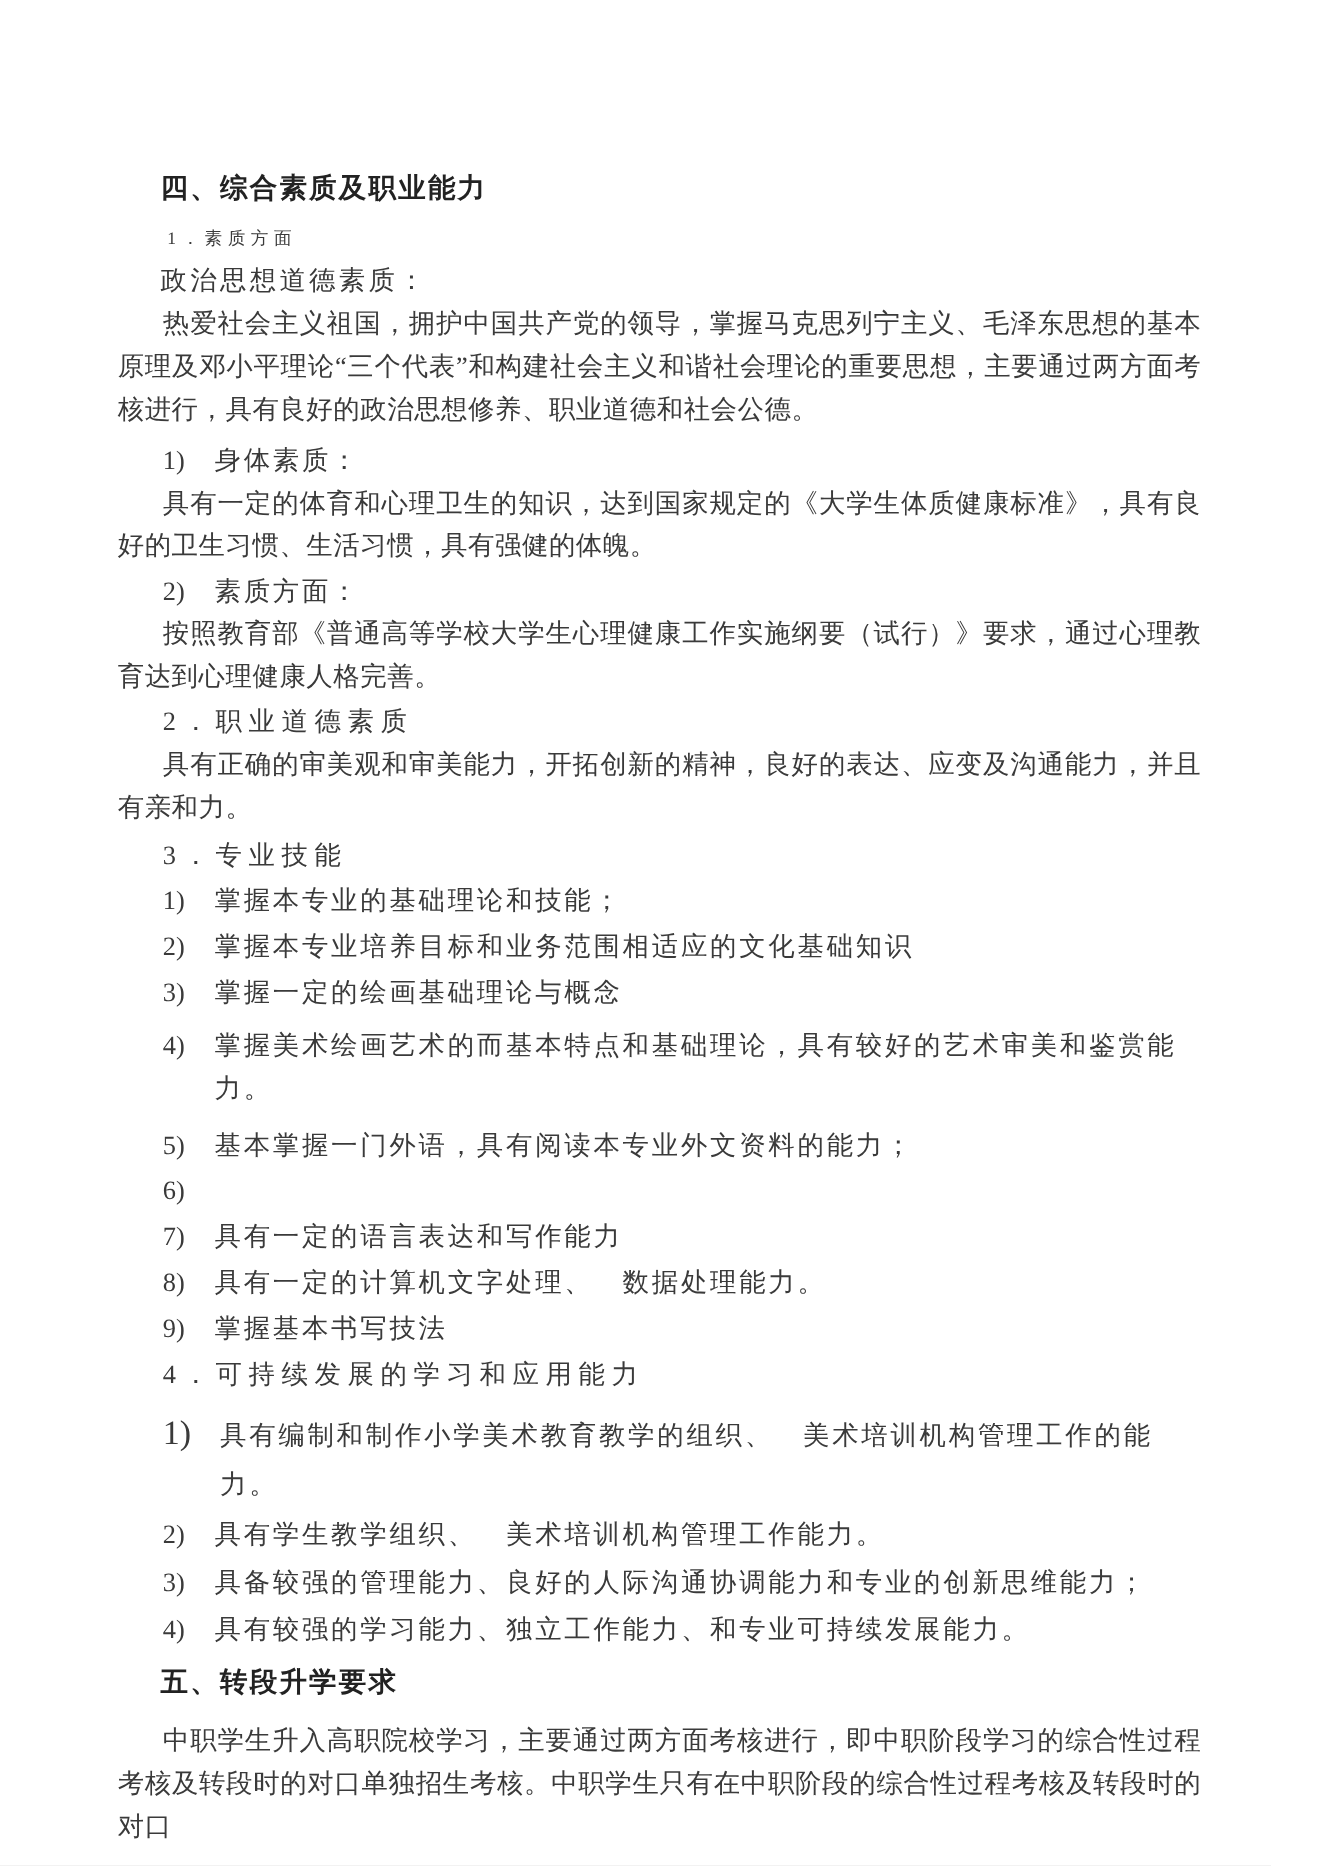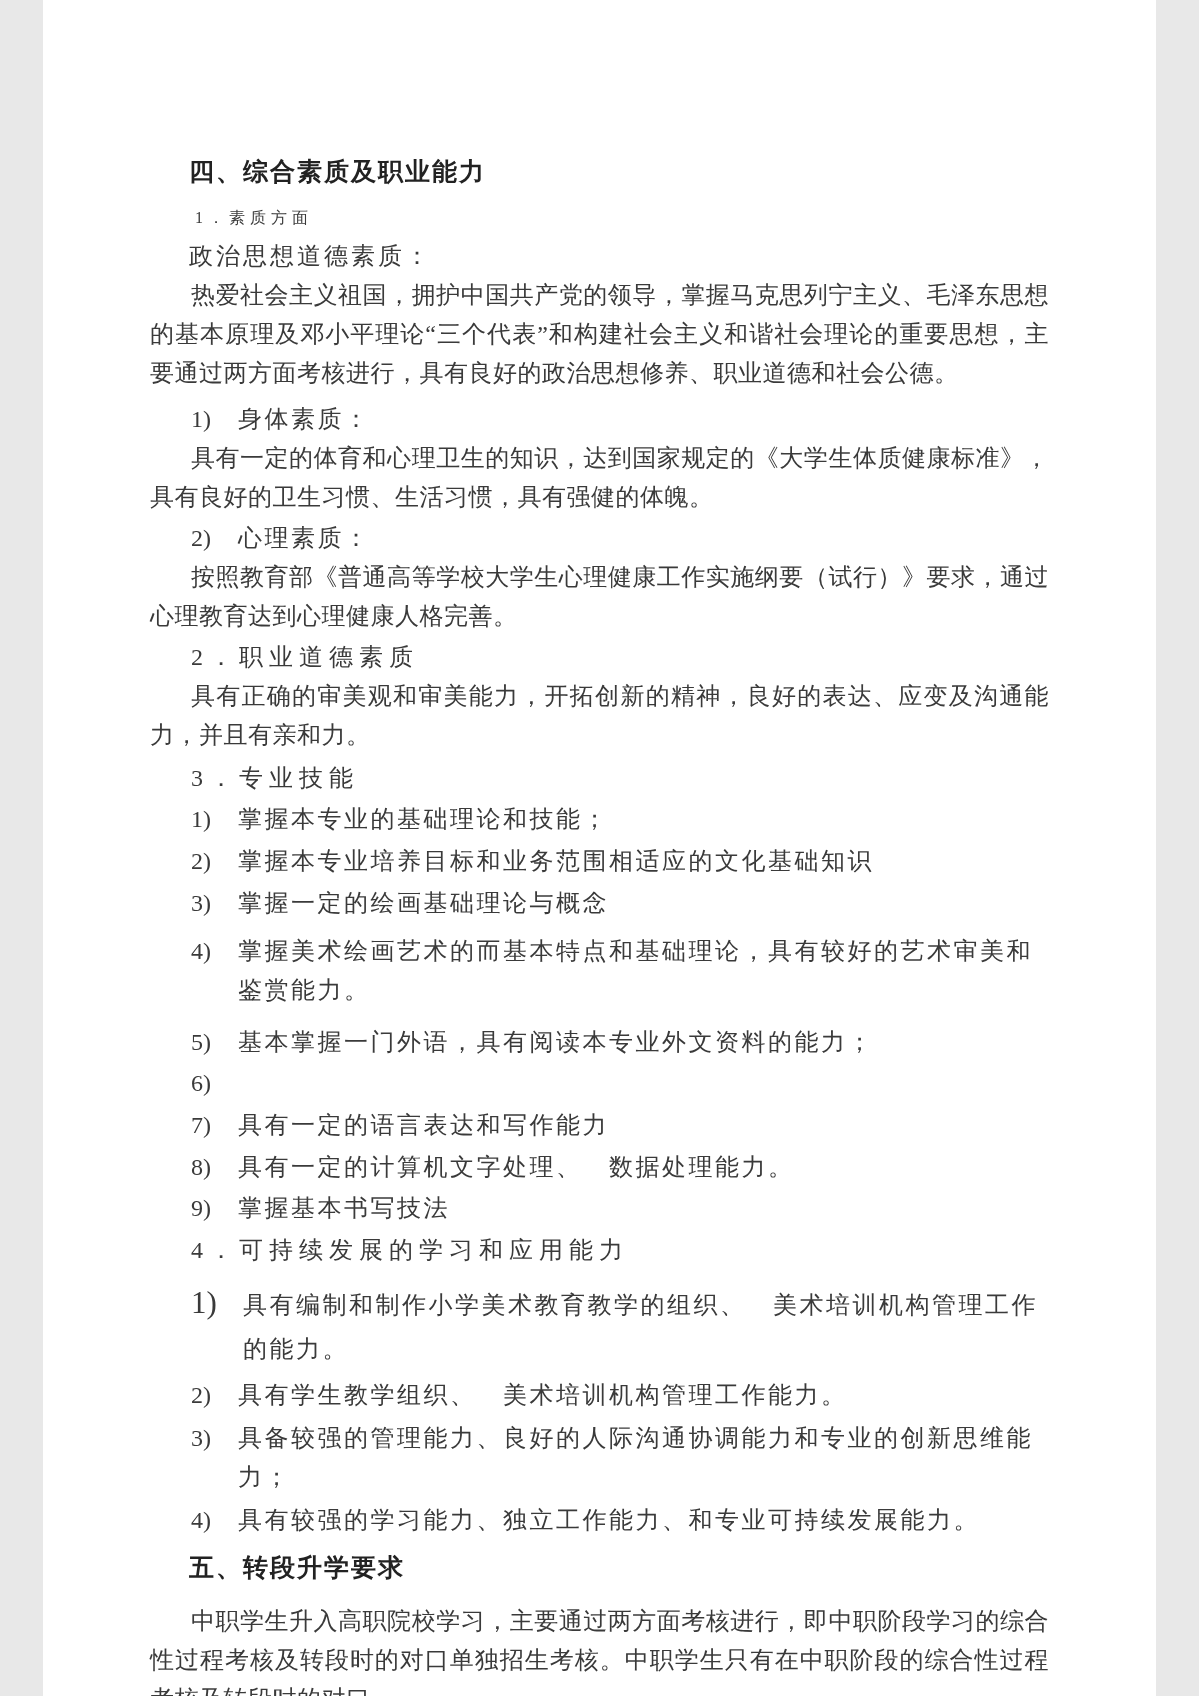--- a/index.html
+++ b/index.html
@@ -2,21 +2,21 @@
 <html lang="zh"><head>
 <meta charset="utf-8">
 <style>
   html, body {
     margin: 0;
     padding: 0;
     background: #e8e8e8;
   }
   .page {
     position: relative;
-    width: 1113px;
+    width: 1199px;
     height: 1696px;
     margin: 0 auto;
     background: #ffffff;
     box-sizing: border-box;
     padding: 154px 107px 0 107px;
     font-family: "Liberation Serif", serif;
     color: #3a3a3a;
     overflow: hidden;
   }
   .h1 {
@@ -99,21 +99,21 @@
 
   <div class="li mt7">
     <span class="marker">1)</span>
     <span class="li-text">身体素质：</span>
   </div>
 
   <p class="para">具有一定的体育和心理卫生的知识，达到国家规定的《大学生体质健康标准》，具有良好的卫生习惯、生活习惯，具有强健的体魄。</p>
 
   <div class="li mt2">
     <span class="marker">2)</span>
-    <span class="li-text">心理素质：</span>
+    <span class="li-text">素质方面：</span>
   </div>
 
   <p class="para">按照教育部《普通高等学校大学生心理健康工作实施纲要（试行）》要求，通过心理教育达到心理健康人格完善。</p>
 
   <div class="sub mt2">2．职业道德素质</div>
 
   <p class="para">具有正确的审美观和审美能力，开拓创新的精神，良好的表达、应变及沟通能力，并且有亲和力。</p>
 
   <div class="sub mt4">3．专业技能</div>
 

